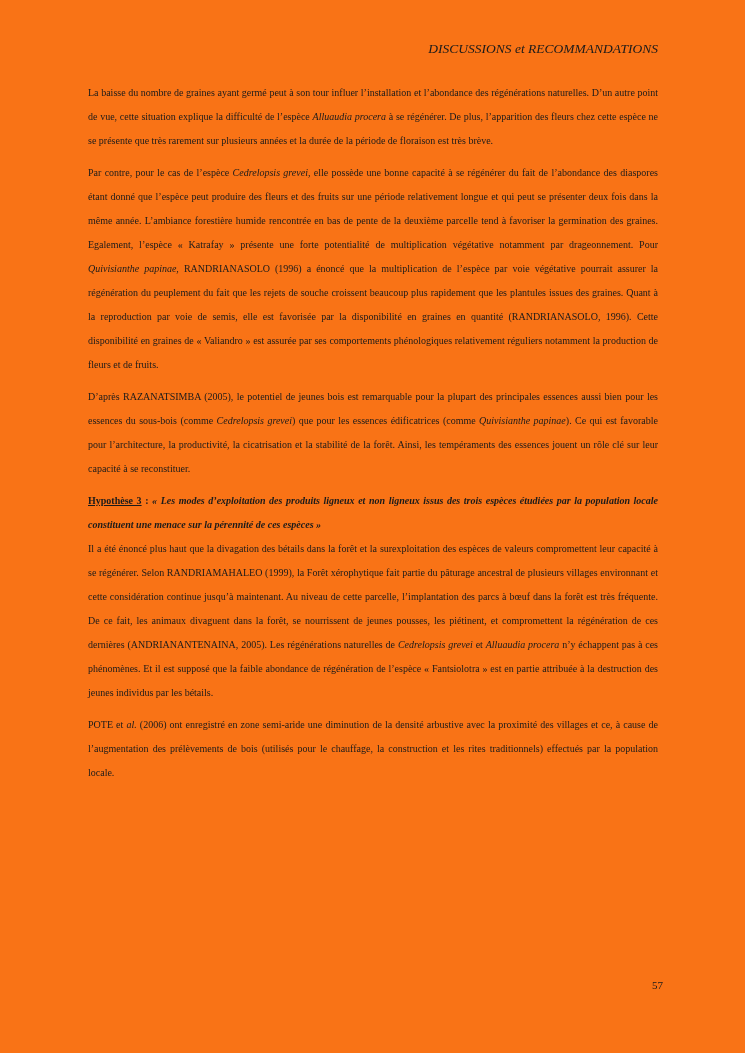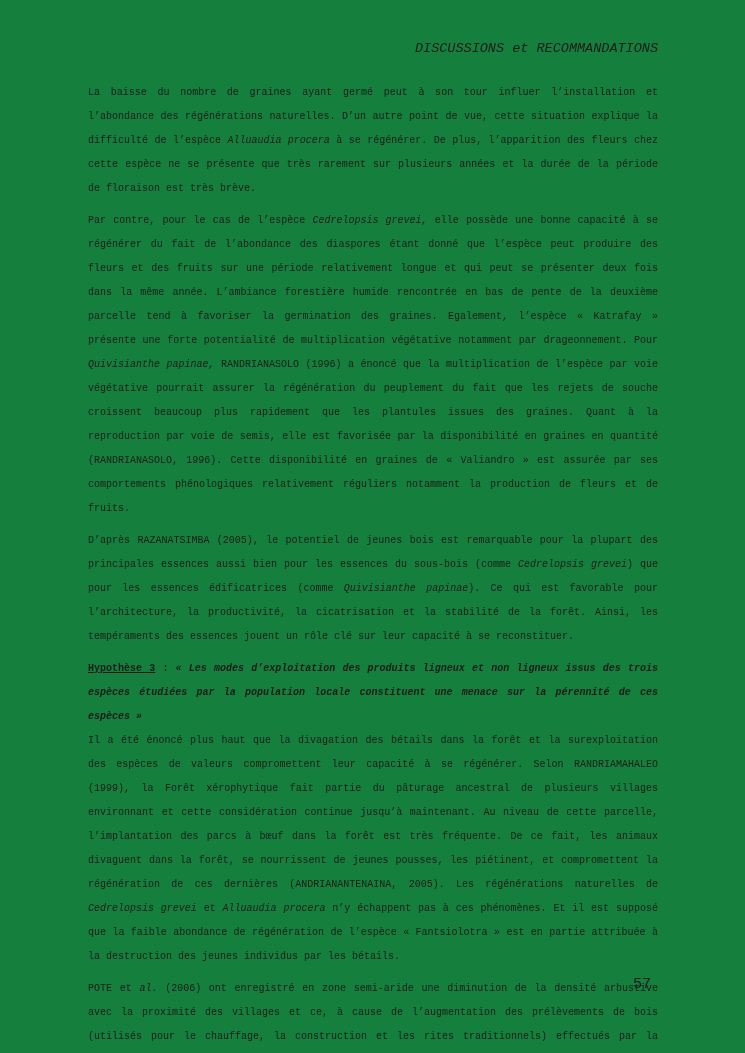--- a/index.html
+++ b/index.html
@@ -4,23 +4,23 @@
 <style>
   html, body {
     margin: 0;
     padding: 0;
     background: #ffffff;
   }
   .page {
     position: relative;
     width: 745px;
     height: 1053px;
-    background: #15803d;
+    background: #f97316;
     overflow: hidden;
-    font-family: Liberation Mono, monospace;
+    font-family: Liberation Serif, serif;
     color: #1b1b1b;
   }
   .running-header {
     position: absolute;
     top: 41px;
     left: 88px;
     right: 87px;
     text-align: right;
     font-style: italic;
     font-size: 13.5px;
@@ -41,22 +41,22 @@
   }
   
   .s-n  { font-style: normal; font-weight: normal; }
   .s-i  { font-style: italic; }
   .s-b  { font-weight: bold; }
   .s-bi { font-weight: bold; font-style: italic; }
   .s-bu { font-weight: bold; text-decoration: underline; }
   .page-number {
     position: absolute;
     top: 977px;
-    right: 94px;
-    font-size: 15px;
+    right: 82px;
+    font-size: 11px;
     line-height: 16px;
   }
 </style>
 </head>
 <body>
 
 <div class="page">
   <div class="running-header">DISCUSSIONS et RECOMMANDATIONS</div>
 
   <main class="content" id="paragraphs">

